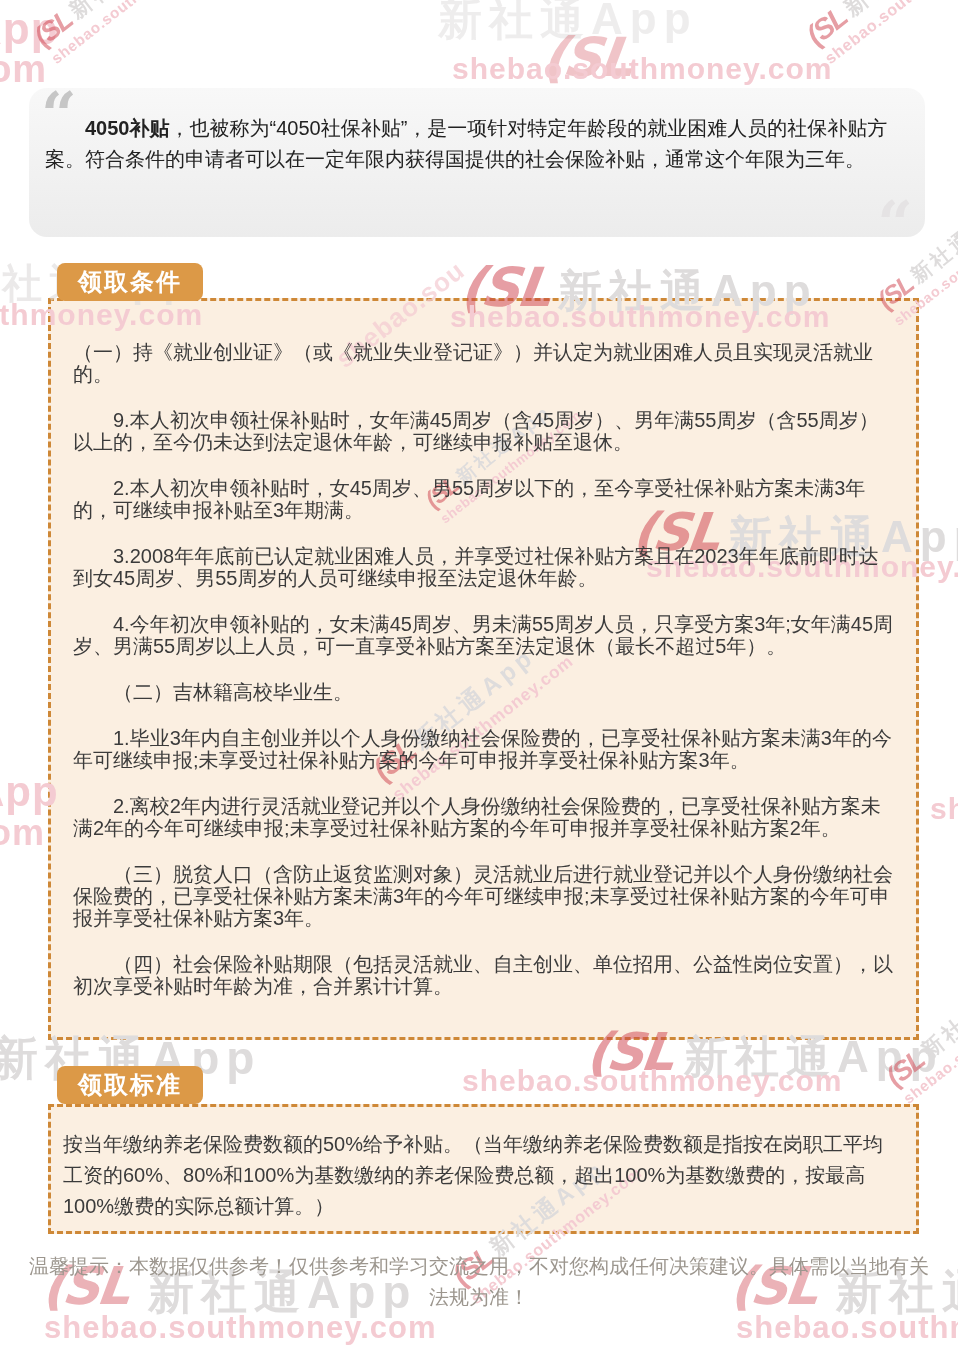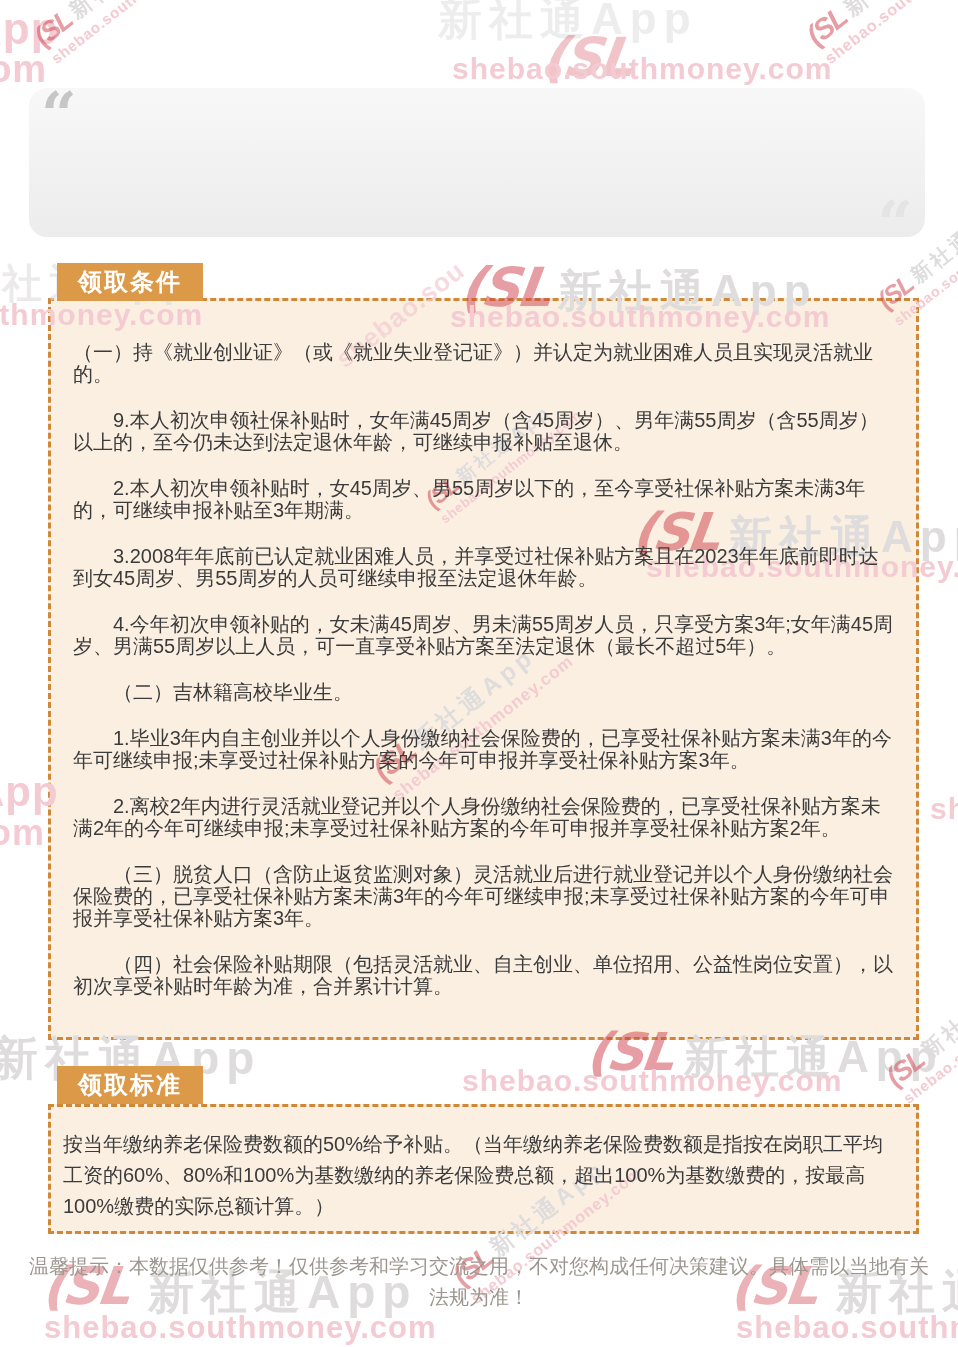--- a/index.html
+++ b/index.html
@@ -28,21 +28,21 @@
   .quote-close{right:12px;bottom:-18px;color:#e5e3e4;}
   .intro-text{
     position:relative;z-index:5;margin:0;padding:25px 16px 0 16px;
     font-size:20px;line-height:31px;color:#222;text-indent:2em;
   }
   .intro-text b{font-weight:700;}
   
   .badge{
     position:absolute;left:57px;width:146px;height:38px;z-index:5;
     background:#dc9947;color:#fff;font-size:24px;font-weight:700;
-    display:flex;align-items:center;justify-content:center;letter-spacing:2px;
+    display:flex;align-items:center;justify-content:center;letter-spacing:2px;border-radius:8px;
   }
   .badge.b1{top:263px;}
   .badge.b2{top:1066px;}
   
   .dbox{
     position:absolute;left:48px;width:871px;box-sizing:border-box;
     border:3px dashed #ce8837;background:#fbefe1;
   }
   .dbox.box1{top:298px;height:742px;padding:40px 22px 0 22px;}
   .dbox.box2{top:1104px;height:130px;padding:22px 24px 0 12px;}
@@ -75,20 +75,21 @@
   .wm-combo .c-url{font-size:19px;color:#f4cbd2;font-weight:700;letter-spacing:1px;margin-top:2px;}
 </style>
 </head>
 <body>
 
 <div class="page">
 
 
   <section class="intro-box">
     <span class="quote quote-open">“</span>
+    <p class="intro-text"><b>4050补贴</b><span>，也被称为“4050社保补贴”，是一项针对特定年龄段的就业困难人员的社保补贴方案。符合条件的申请者可以在一定年限内获得国提供的社会保险补贴，通常这个年限为三年。</span></p>
     <span class="quote quote-close">“</span>
   </section>
 
   <div class="badge b1">领取条件</div>
 
   <section class="dbox box1">
     <p class="flush">（一）持《就业创业证》（或《就业失业登记证》）并认定为就业困难人员且实现灵活就业的。</p>
     <p>9.本人初次申领社保补贴时，女年满45周岁（含45周岁）、男年满55周岁（含55周岁）以上的，至今仍未达到法定退休年龄，可继续申报补贴至退休。</p>
     <p>2.本人初次申领补贴时，女45周岁、男55周岁以下的，至今享受社保补贴方案未满3年的，可继续申报补贴至3年期满。</p>
     <p>3.2008年年底前已认定就业困难人员，并享受过社保补贴方案且在2023年年底前即时达到女45周岁、男55周岁的人员可继续申报至法定退休年龄。</p>

